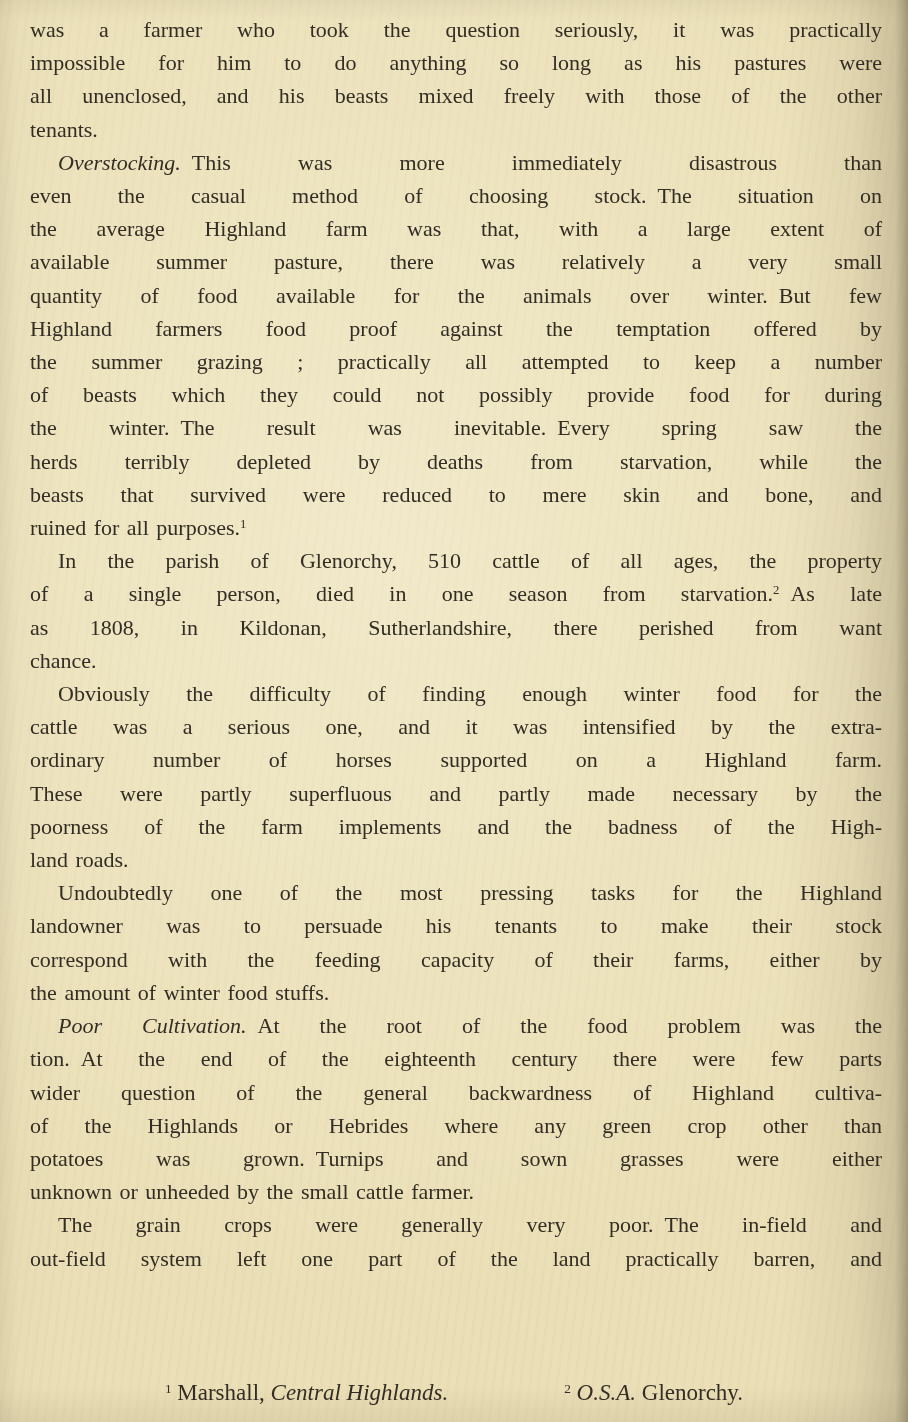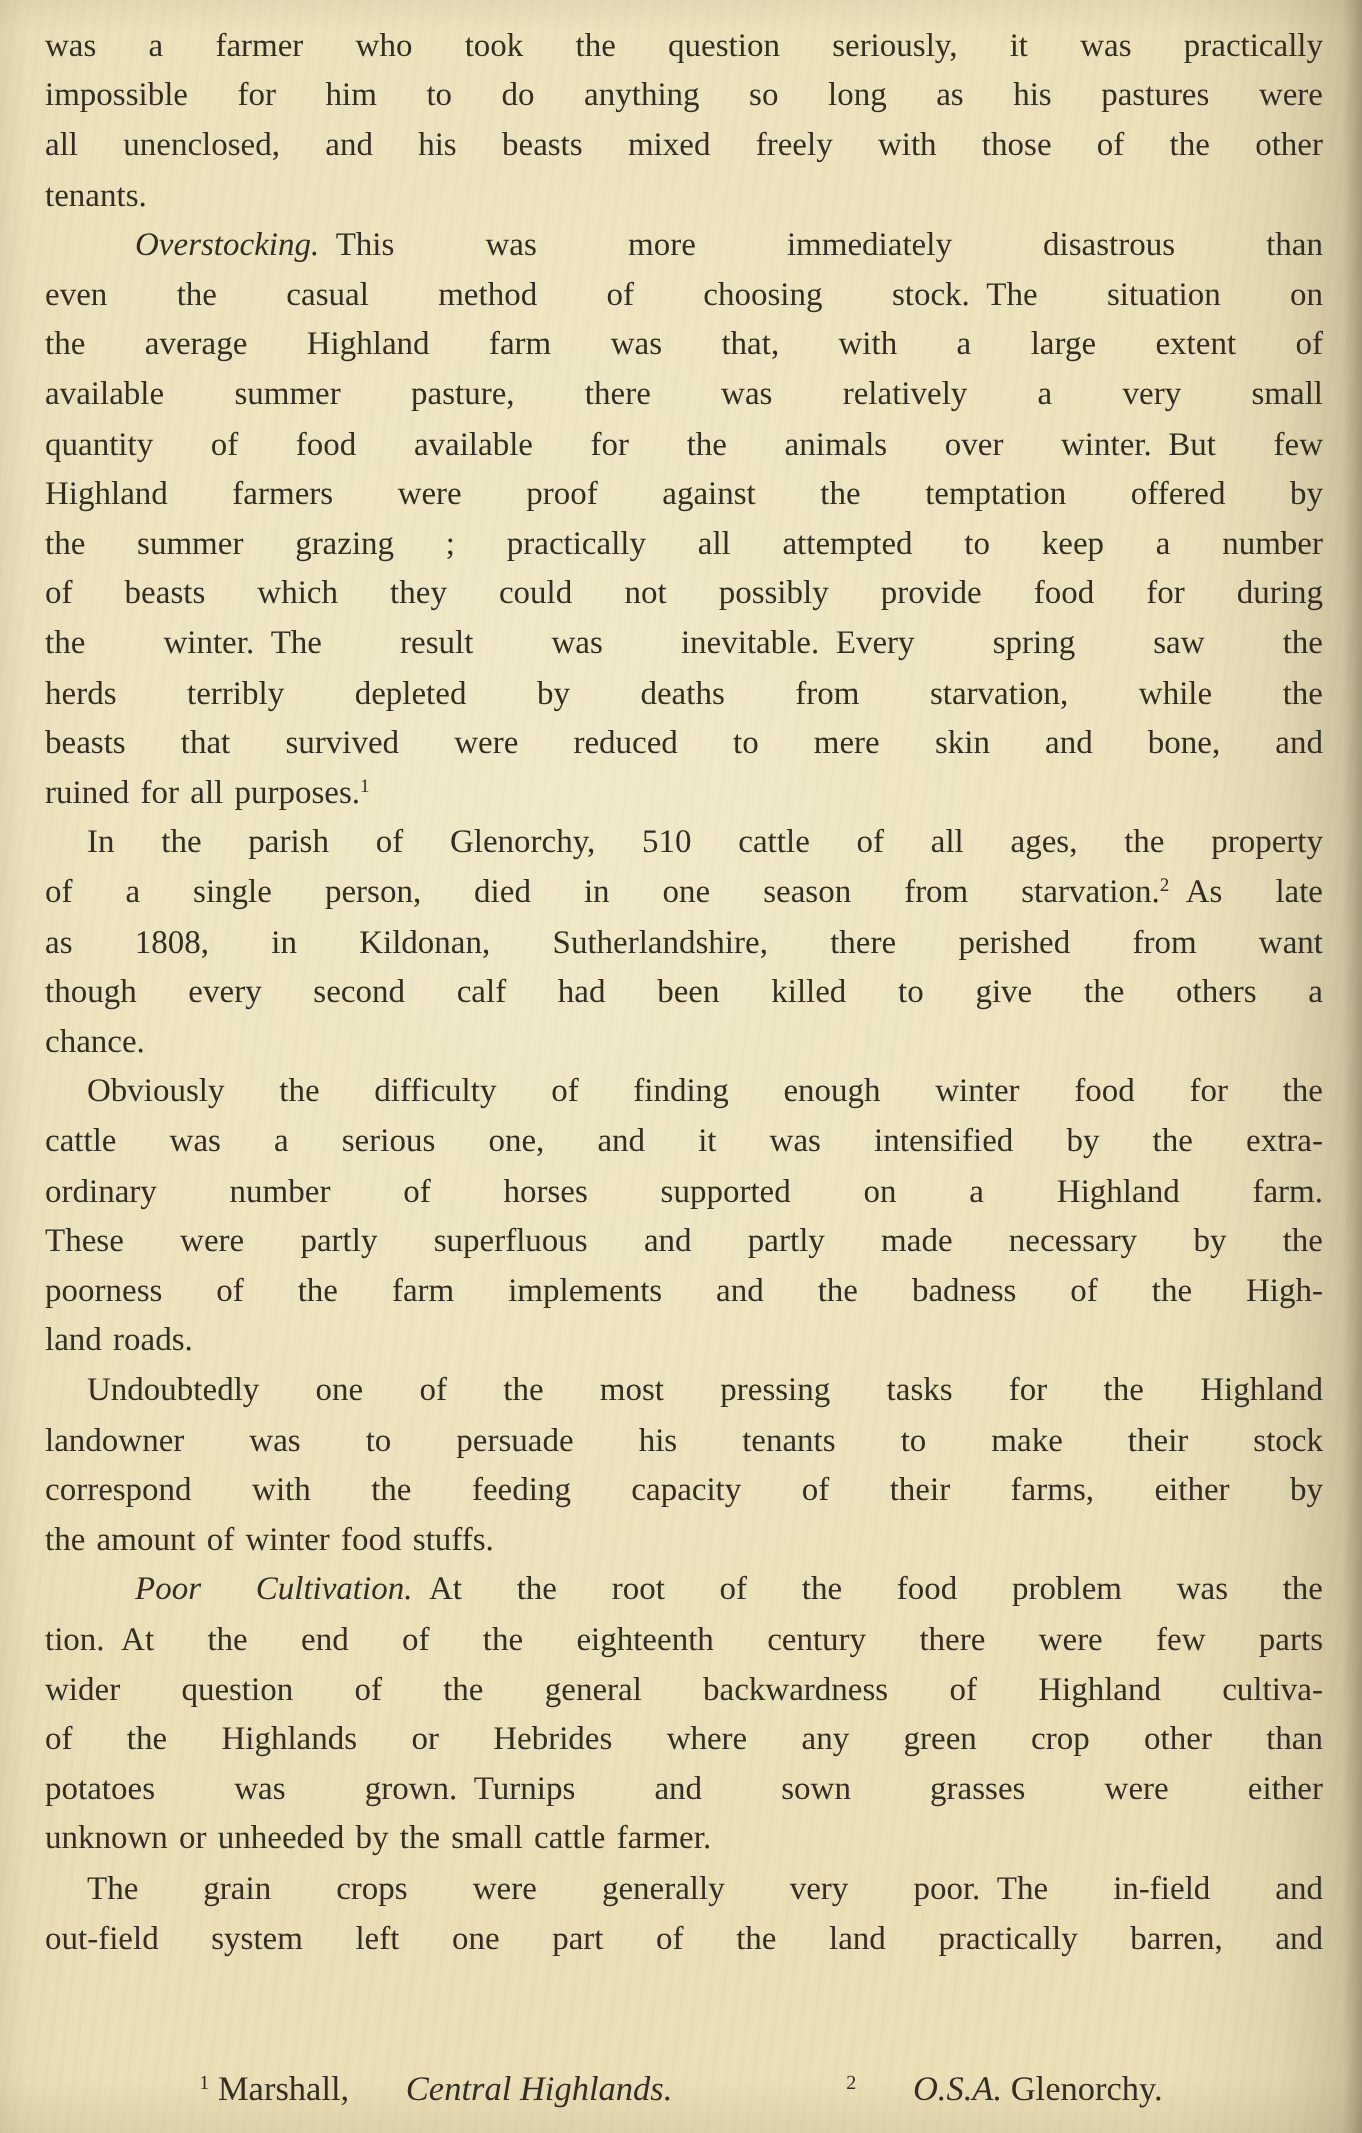--- a/index.html
+++ b/index.html
@@ -36,21 +36,21 @@
   .para { margin: 0; }
   .line {
     text-align: justify;
     text-align-last: justify;
   }
   .line.lastline {
     text-align-last: left;
     word-spacing: 2px;
   }
   .line.indent { text-indent: 28px; }
-  .it { font-style: italic; margin-left: 32px; }
+  .it { font-style: italic; }
   sup {
     font-size: 0.58em;
     line-height: 0;
     vertical-align: 0.55em;
   }
   .footnotes {
     position: absolute;
     left: 0; top: 1379px; width: 908px;
     display: flex;
     justify-content: center;
@@ -70,33 +70,32 @@
         <div class="line"><span>impossible for him to do anything so long as his pastures were</span></div>
         <div class="line"><span>all unenclosed, and his beasts mixed freely with those of the other</span></div>
         <div class="line lastline"><span>tenants.</span></div>
       </div>
       <div class="para">
         <div class="line indent"><span class="it">Overstocking.</span><span> This was more immediately disastrous than</span></div>
         <div class="line"><span>even the casual method of choosing stock. The situation on</span></div>
         <div class="line"><span>the average Highland farm was that, with a large extent of</span></div>
         <div class="line"><span>available summer pasture, there was relatively a very small</span></div>
         <div class="line"><span>quantity of food available for the animals over winter. But few</span></div>
-        <div class="line"><span>Highland farmers were proof against the temptation offered by</span></div>
+        <div class="line"><span>Highland farmers food proof against the temptation offered by</span></div>
         <div class="line"><span>the summer grazing ; practically all attempted to keep a number</span></div>
         <div class="line"><span>of beasts which they could not possibly provide food for during</span></div>
         <div class="line"><span>the winter. The result was inevitable. Every spring saw the</span></div>
         <div class="line"><span>herds terribly depleted by deaths from starvation, while the</span></div>
         <div class="line"><span>beasts that survived were reduced to mere skin and bone, and</span></div>
         <div class="line lastline"><span>ruined for all purposes.</span><sup>1</sup></div>
       </div>
       <div class="para">
         <div class="line indent"><span>In the parish of Glenorchy, 510 cattle of all ages, the property</span></div>
         <div class="line"><span>of a single person, died in one season from starvation.</span><sup>2</sup><span> As late</span></div>
         <div class="line"><span>as 1808, in Kildonan, Sutherlandshire, there perished from want</span></div>
-        <div class="line"><span>though every second calf had been killed to give the others a</span></div>
         <div class="line lastline"><span>chance.</span></div>
       </div>
       <div class="para">
         <div class="line indent"><span>Obviously the difficulty of finding enough winter food for the</span></div>
         <div class="line"><span>cattle was a serious one, and it was intensified by the extra-</span></div>
         <div class="line"><span>ordinary number of horses supported on a Highland farm.</span></div>
         <div class="line"><span>These were partly superfluous and partly made necessary by the</span></div>
         <div class="line"><span>poorness of the farm implements and the badness of the High-</span></div>
         <div class="line lastline"><span>land roads.</span></div>
       </div>

